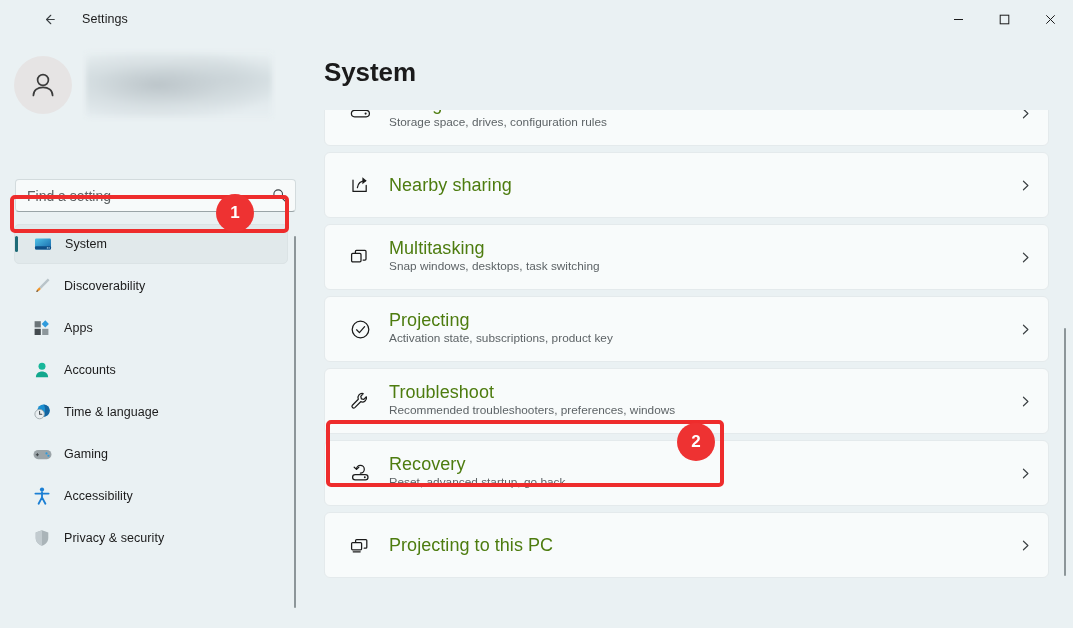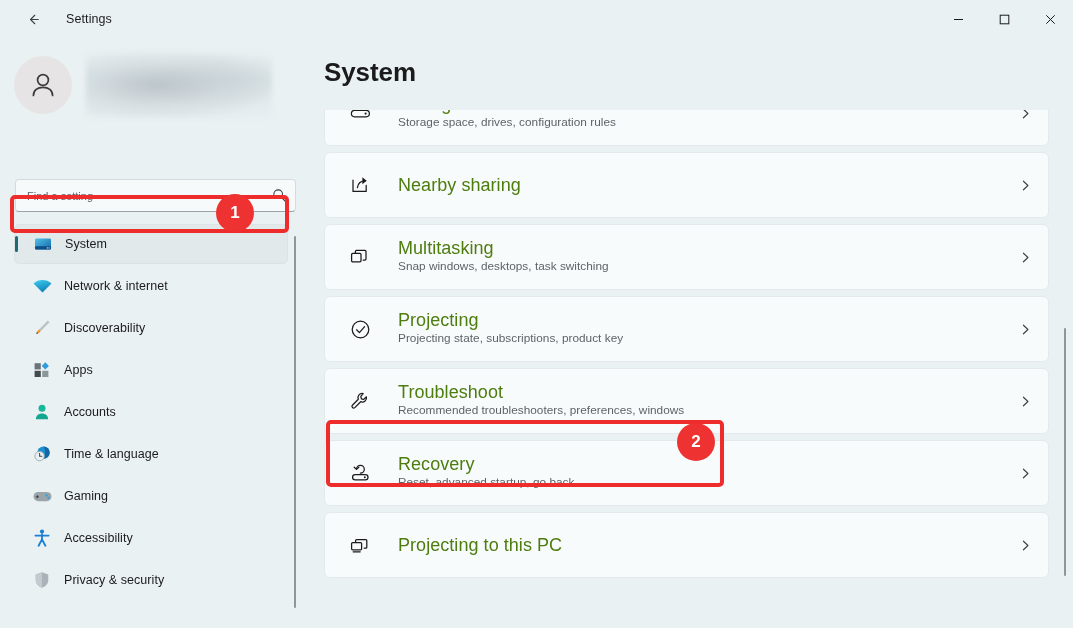--- a/index.html
+++ b/index.html
@@ -24,20 +24,21 @@
 
   
   #titlebar {
     position: absolute;
     top: 0; left: 0;
     width: 1073px; height: 38px;
     display: flex;
     align-items: center;
     background: #eaf1f3;
     z-index: 20;
+    padding-left: 16px;
   }
   #back-btn {
     width: 42px; height: 30px;
     margin-left: 12px;
     display: flex; align-items: center; justify-content: center;
     border-radius: 4px;
     cursor: pointer;
   }
   #win-title {
     margin-left: 12px;
@@ -102,21 +103,21 @@
     border-radius: 4px;
     display: flex; align-items: center;
     cursor: text;
   }
   #search-input {
     flex: 1;
     border: none;
     outline: none;
     background: transparent;
     font-family: "Liberation Sans", sans-serif;
-    font-size: 11px;
+    font-size: 14px;
     color: #1b1b1b;
     padding-left: 11px;
   }
   #search-input::placeholder { color: #5c6264; }
   #search-icon-wrap {
     width: 32px; height: 31px;
     display: flex; align-items: center; justify-content: center;
     flex: none;
   }
 
@@ -209,21 +210,21 @@
     cursor: pointer;
   }
   .card-icon {
     width: 34px;
     margin-left: 18px;
     display: flex; align-items: center; justify-content: center;
     flex: none;
     color: #1b1b1b;
   }
   .card-text {
-    margin-left: 21px;
+    margin-left: 12px;
     flex: 1;
     min-width: 0;
   }
   .card-title {
     font-size: 18px;
     color: #4d7c0f;
     line-height: 17px;
     letter-spacing: .05px;
   }
   .card-sub {
@@ -341,34 +342,20 @@
             <rect x="2" y="4.5" width="16" height="11" rx="1.2" fill="url(#gMon)"></rect>
             <rect x="2" y="12.2" width="16" height="3.3" rx="1" fill="#0f4f86"></rect>
             <circle cx="14.4" cy="13.9" r="0.62" fill="#cfeaf8"></circle>
             <circle cx="16.1" cy="13.9" r="0.62" fill="#cfeaf8"></circle>
           </svg>
         </div>
         <div class="nav-label">System</div>
       </div>
 
 
-      <div class="nav-item">
-        <div class="nav-icon">
-          <svg width="21" height="21" viewBox="0 0 22 22">
-            <defs>
-              <linearGradient id="gWifi" x1="0" y1="0" x2="0.4" y2="1">
-                <stop offset="0%" stop-color="#3ed0ef"></stop>
-                <stop offset="100%" stop-color="#0f7fb8"></stop>
-              </linearGradient>
-            </defs>
-            <path d="M1.6 7.8C4.2 5.4 7.4 4.2 11 4.2s6.8 1.2 9.4 3.6L11 17.4z" fill="url(#gWifi)"></path>
-          </svg>
-        </div>
-        <div class="nav-label">Network &amp; internet</div>
-      </div>
 
       <div class="nav-item">
         <div class="nav-icon">
           <svg width="20" height="20" viewBox="0 0 20 20">
             <path d="M15.8 2.6l1.7 1.7-8.6 8.6-1.7-1.7z" fill="#b9c4c9"></path>
             <path d="M7.2 11.2l1.7 1.7-2.1 2.1-2.5.9.9-2.5z" fill="#f0952a"></path>
             <path d="M4.3 15.9l.7-1.9 1.2 1.2z" fill="#3a3f42"></path>
           </svg>
         </div>
         <div class="nav-label">Discoverability</div>
@@ -523,21 +510,21 @@
 
       <div class="card">
         <div class="card-icon">
           <svg width="23" height="23" viewBox="0 0 23 23" fill="none">
             <circle cx="11.5" cy="11.5" r="8.3" stroke="currentColor" stroke-width="1.25"></circle>
             <path d="M7.6 11.8l2.8 2.8 5.2-5.9" stroke="currentColor" stroke-width="1.25" stroke-linecap="round" stroke-linejoin="round"></path>
           </svg>
         </div>
         <div class="card-text">
           <div class="card-title">Projecting</div>
-          <div class="card-sub">Projecting state, subscriptions, product key</div>
+          <div class="card-sub">Activation state, subscriptions, product key</div>
         </div>
         <div class="card-chevron">
           <svg width="13" height="13" viewBox="0 0 14 14" fill="none">
             <path d="M4.8 2.4L9.6 7l-4.8 4.6" stroke="currentColor" stroke-width="1.25" stroke-linecap="round" stroke-linejoin="round"></path>
           </svg>
         </div>
       </div>
 
       <div class="card">
         <div class="card-icon">

